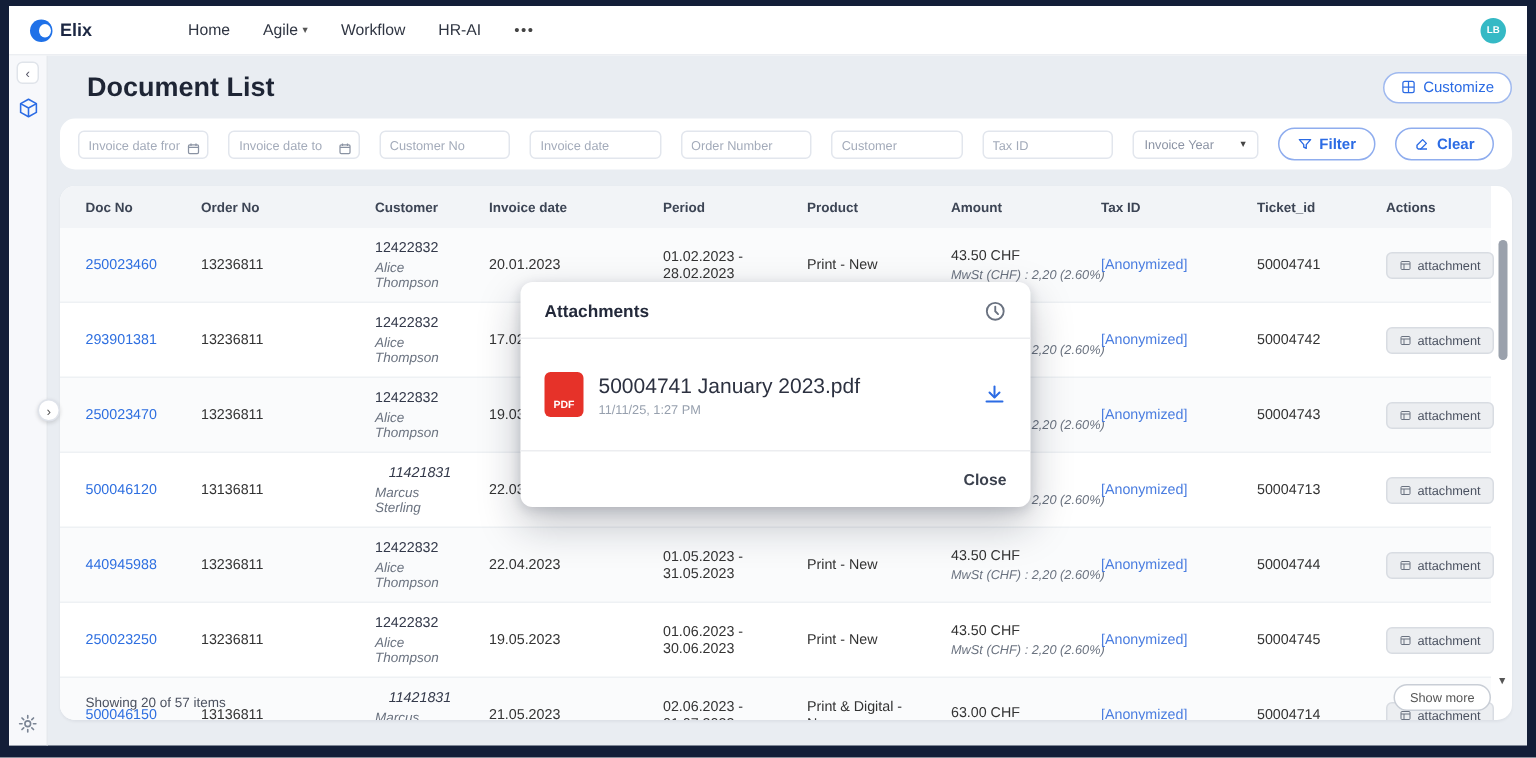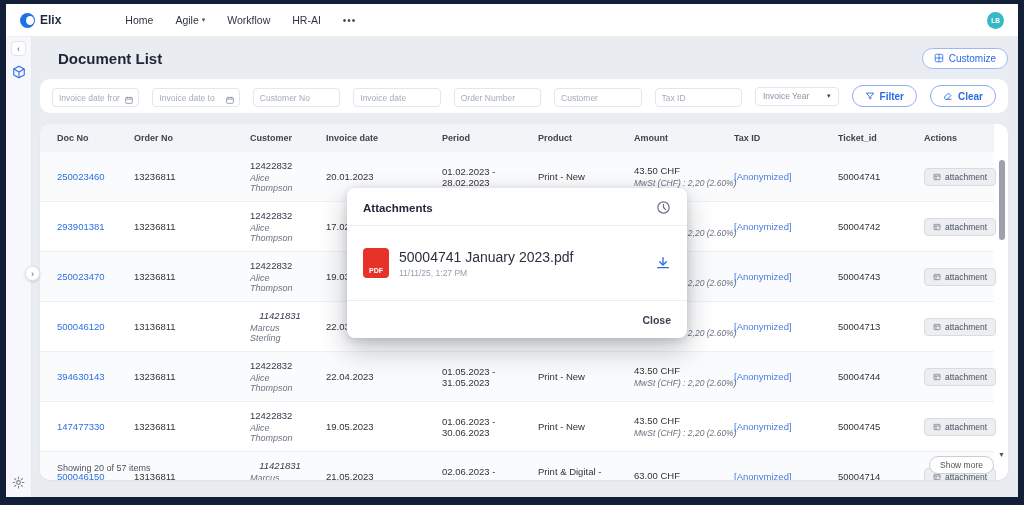--- a/index.html
+++ b/index.html
@@ -23,21 +23,21 @@
   
   .sidebar { position:absolute; top:28px; left:0; bottom:0; width:26px; background:#f7f8fb; border-right:1px solid #e6e9ee; z-index:6; }
   .sb-stack { display:flex; flex-direction:column; align-items:center; gap:9px; padding-top:9px; }
   .sb-collapse { width:15px; height:15px; border:1px solid #e0e4ea; border-radius:4px; background:#fff; color:#556; font-size:9px; display:flex; align-items:center; justify-content:center; cursor:pointer; }
   .sb-gear { position:absolute; bottom:8px; left:0; width:100%; display:flex; justify-content:center; cursor:pointer; }
   .expand { position:absolute; left:19px; top:262px; width:15px; height:15px; border-radius:50%; background:#fff; border:1px solid #dfe3ea; box-shadow:0 1px 3px rgba(0,0,0,.15); display:flex; align-items:center; justify-content:center; font-size:9px; color:#555; z-index:9; cursor:pointer; }
 
   
   .content { position:absolute; left:26px; top:28px; right:0; bottom:0; padding:14px 10px 0 8px; }
   .page-head { display:flex; justify-content:space-between; align-items:center; height:24px; margin:0 0 0 18px; }
-  .page-title { font-size:15px; font-weight:bold; color:#1e2535; }
+  .page-title { font-size:18px; font-weight:bold; color:#1e2535; }
   .customize-btn { border:1px solid #9fb9ef; color:#2b6be4; background:#fff; border-radius:13px; font-size:10px; padding:4px 11px; display:flex; gap:5px; align-items:center; cursor:pointer; font-family:inherit; }
 
   
   .filter-bar { margin-top:9px; background:#fff; border-radius:10px; height:34px; display:flex; align-items:center; padding:0 12px; gap:13px; }
   .field { position:relative; width:88px; height:19px; }
   .field input { width:100%; height:100%; border:1px solid #e2e6ed; border-radius:4px; font-size:8.5px; color:#333; padding:0 6px; background:#fff; font-family:inherit; }
   .field input::placeholder { color:#a3abba; }
   .field.with-icon input { padding-right:18px; }
   .f-icon { position:absolute; right:5px; top:4px; pointer-events:none; }
   .select { width:84px; height:19px; border:1px solid #e2e6ed; border-radius:4px; display:flex; align-items:center; justify-content:space-between; padding:0 7px; font-size:8.5px; color:#8b93a4; cursor:pointer; background:#fff; }
@@ -297,21 +297,21 @@
             <td>50004713</td>
             <td><button class="attach-btn">
                   <svg width="8" height="8" viewBox="0 0 24 24" fill="none" stroke="#6a7280" stroke-width="2">
                     <rect x="3" y="4" width="18" height="16" rx="2"></rect>
                     <path d="M3 9h18M9 9v11"></path>
                   </svg>
                   <span>attachment</span>
                 </button></td>
           </tr>
           <tr>
-            <td><a class="doc-link">394630143</a></td>
+            <td><a class="doc-link">440945988</a></td>
             <td>13236811</td>
             <td>
                 <span class="cust-no">12422832</span>
                 <span class="cust-name">Alice Thompson</span>
               </td>
             <td>22.04.2023</td>
             <td>01.05.2023 - 31.05.2023</td>
             <td>Print - New</td>
             <td>
                 <span class="amt">43.50 CHF</span>
@@ -321,21 +321,21 @@
             <td>50004744</td>
             <td><button class="attach-btn">
                   <svg width="8" height="8" viewBox="0 0 24 24" fill="none" stroke="#6a7280" stroke-width="2">
                     <rect x="3" y="4" width="18" height="16" rx="2"></rect>
                     <path d="M3 9h18M9 9v11"></path>
                   </svg>
                   <span>attachment</span>
                 </button></td>
           </tr>
           <tr>
-            <td><a class="doc-link">147477330</a></td>
+            <td><a class="doc-link">250023250</a></td>
             <td>13236811</td>
             <td>
                 <span class="cust-no">12422832</span>
                 <span class="cust-name">Alice Thompson</span>
               </td>
             <td>19.05.2023</td>
             <td>01.06.2023 - 30.06.2023</td>
             <td>Print - New</td>
             <td>
                 <span class="amt">43.50 CHF</span>

